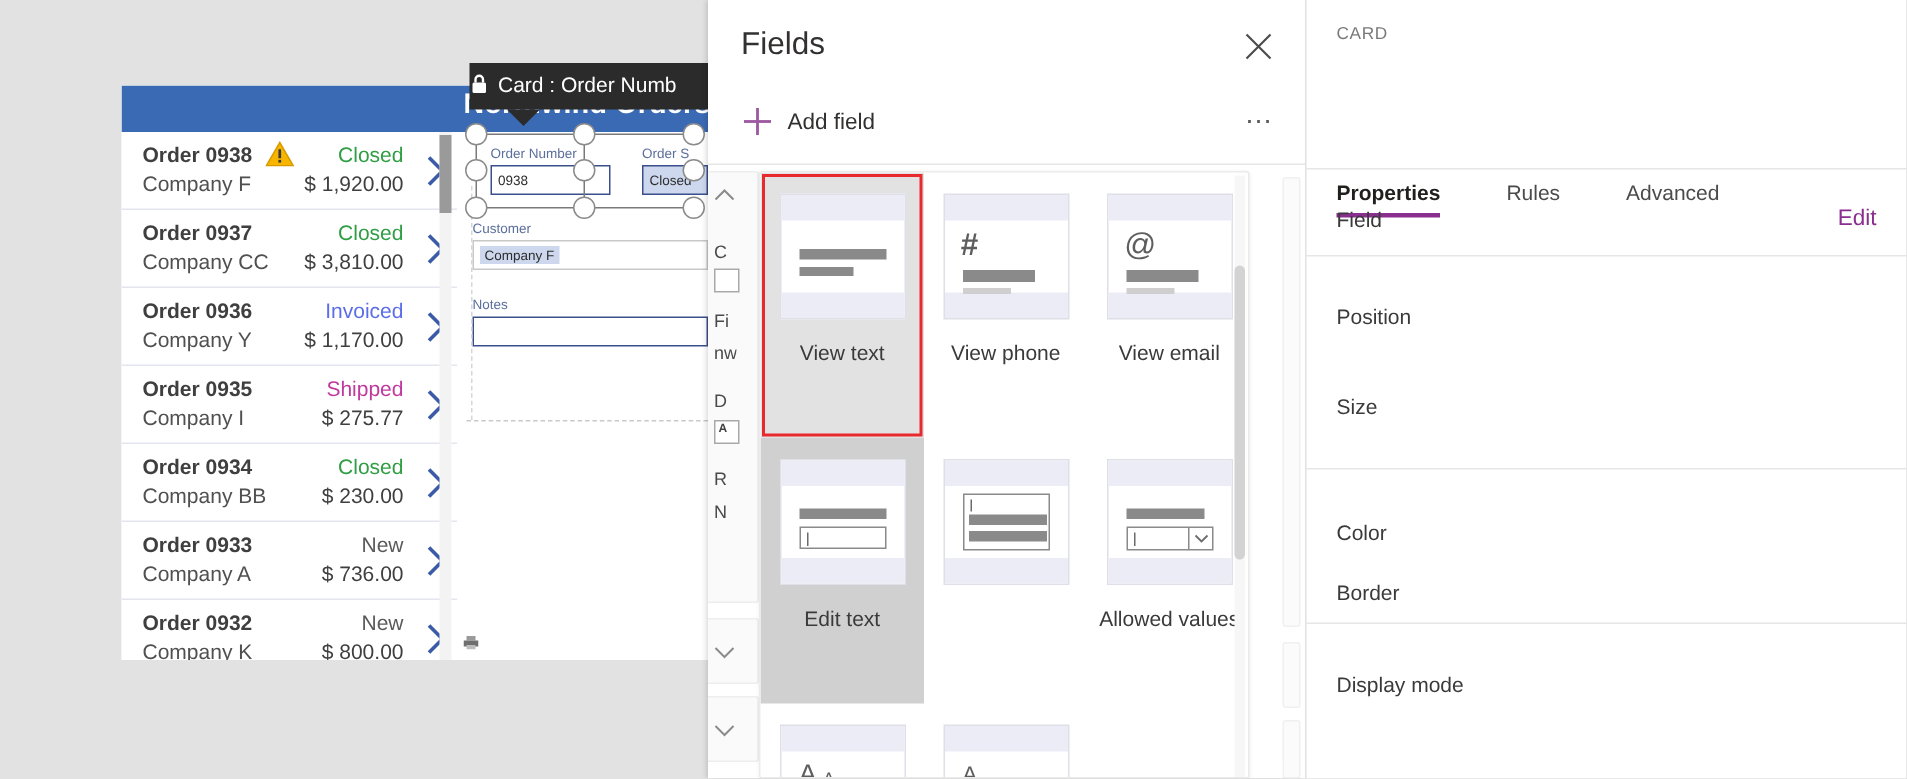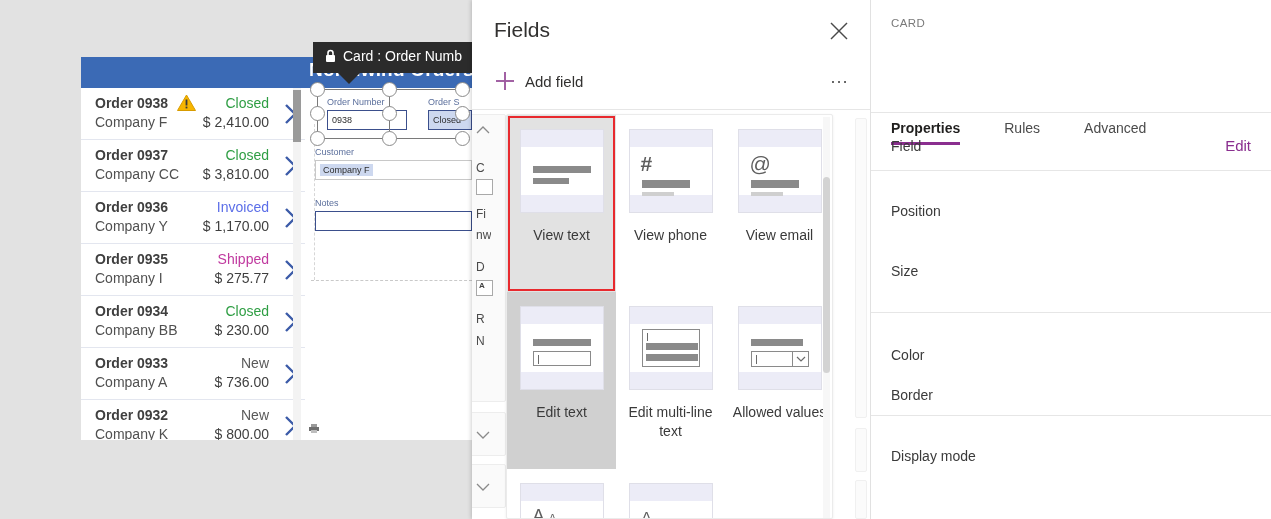--- a/index.html
+++ b/index.html
@@ -109,21 +109,21 @@
   .sel-line { position: absolute; background: #7a7a7a; }
   .handle {
     position: absolute; width: 15px; height: 15px; border-radius: 50%;
     background: #ffffff; border: 1px solid #8b8b8b;
   }
 
   
   #card-tooltip {
     position: absolute; left: 313px; top: 42px; width: 174px; height: 31px;
     background: #2b2b2b; color: #ffffff;
-    font-size: 14px; padding: 6px 0 0 12px; white-space: nowrap; overflow: hidden;
+    font-size: 14px; padding: 6px 0 0 1px; white-space: nowrap; overflow: hidden;
   }
   #card-tooltip .lock { display: inline-block; vertical-align: -2px; margin-right: 7px; }
   #tooltip-arrow {
     position: absolute; left: 338px; top: 73px;
     width: 0; height: 0;
     border-left: 11px solid transparent;
     border-right: 11px solid transparent;
     border-top: 11px solid #2b2b2b;
   }
 
@@ -297,21 +297,21 @@
       <div id="order-gallery">
           <div class="order-row">
             <span class="oid">Order 0938</span>
             <span class="warn-icon" style="left:96px;"><svg viewBox="0 0 19 17">
                 <path d="M9.5 1 L18.5 16.5 L0.5 16.5 Z" fill="#f7b500" stroke="#d79b00" stroke-width="1"></path>
                 <rect x="8.6" y="5.5" width="1.8" height="6" fill="#3a3a3a"></rect>
                 <rect x="8.6" y="12.6" width="1.8" height="1.8" fill="#3a3a3a"></rect>
               </svg></span>
             <span class="ocomp">Company F</span>
             <span class="ostatus" style="color:#2f9e44;">Closed</span>
-            <span class="oamt">$ 2,410.00</span>
+            <span class="oamt">$ 1,920.00</span>
             <span class="chev">
               <svg viewBox="0 0 13 22">
                 <polyline points="2,2 11,11 2,20" fill="none" stroke="#3b5ba8" stroke-width="2.4"></polyline>
               </svg>
             </span>
           </div>
           <div class="order-row">
             <span class="oid">Order 0937</span>
             <span class="ocomp">Company CC</span>
             <span class="ostatus" style="color:#2f9e44;">Closed</span>
@@ -533,21 +533,20 @@
         <div class="tile">
           <div class="tile-thumb">
             <div class="thumb-band-top"></div>
               <div class="thumb-band-bottom"></div>
             <div class="thumb-inputbox" style="left:12px; top:22px; width:58px; height:38px;">
               <div class="caret" style="left:4px; top:3px; height:8px;"></div>
               <div class="bar" style="left:3px; top:13px; width:52px; height:7px;"></div>
               <div class="bar" style="left:3px; top:24px; width:52px; height:7px;"></div>
             </div>
           </div>
-          <div class="tile-label">Edit multi-line text</div>
         </div>
 
         <div class="tile">
           <div class="tile-thumb">
             <div class="thumb-band-top"></div>
               <div class="thumb-band-bottom"></div>
             <div class="bar" style="left:12px; top:32px; width:52px; height:7px;"></div>
             <div class="thumb-inputbox" style="left:12px; top:44px; width:58px; height:16px;">
               <div class="caret" style="left:4px; top:3px; height:9px;"></div>
               <div style="position:absolute; right:0; top:0; width:16px; height:14px; border-left:1px solid #8a8a8a;">

